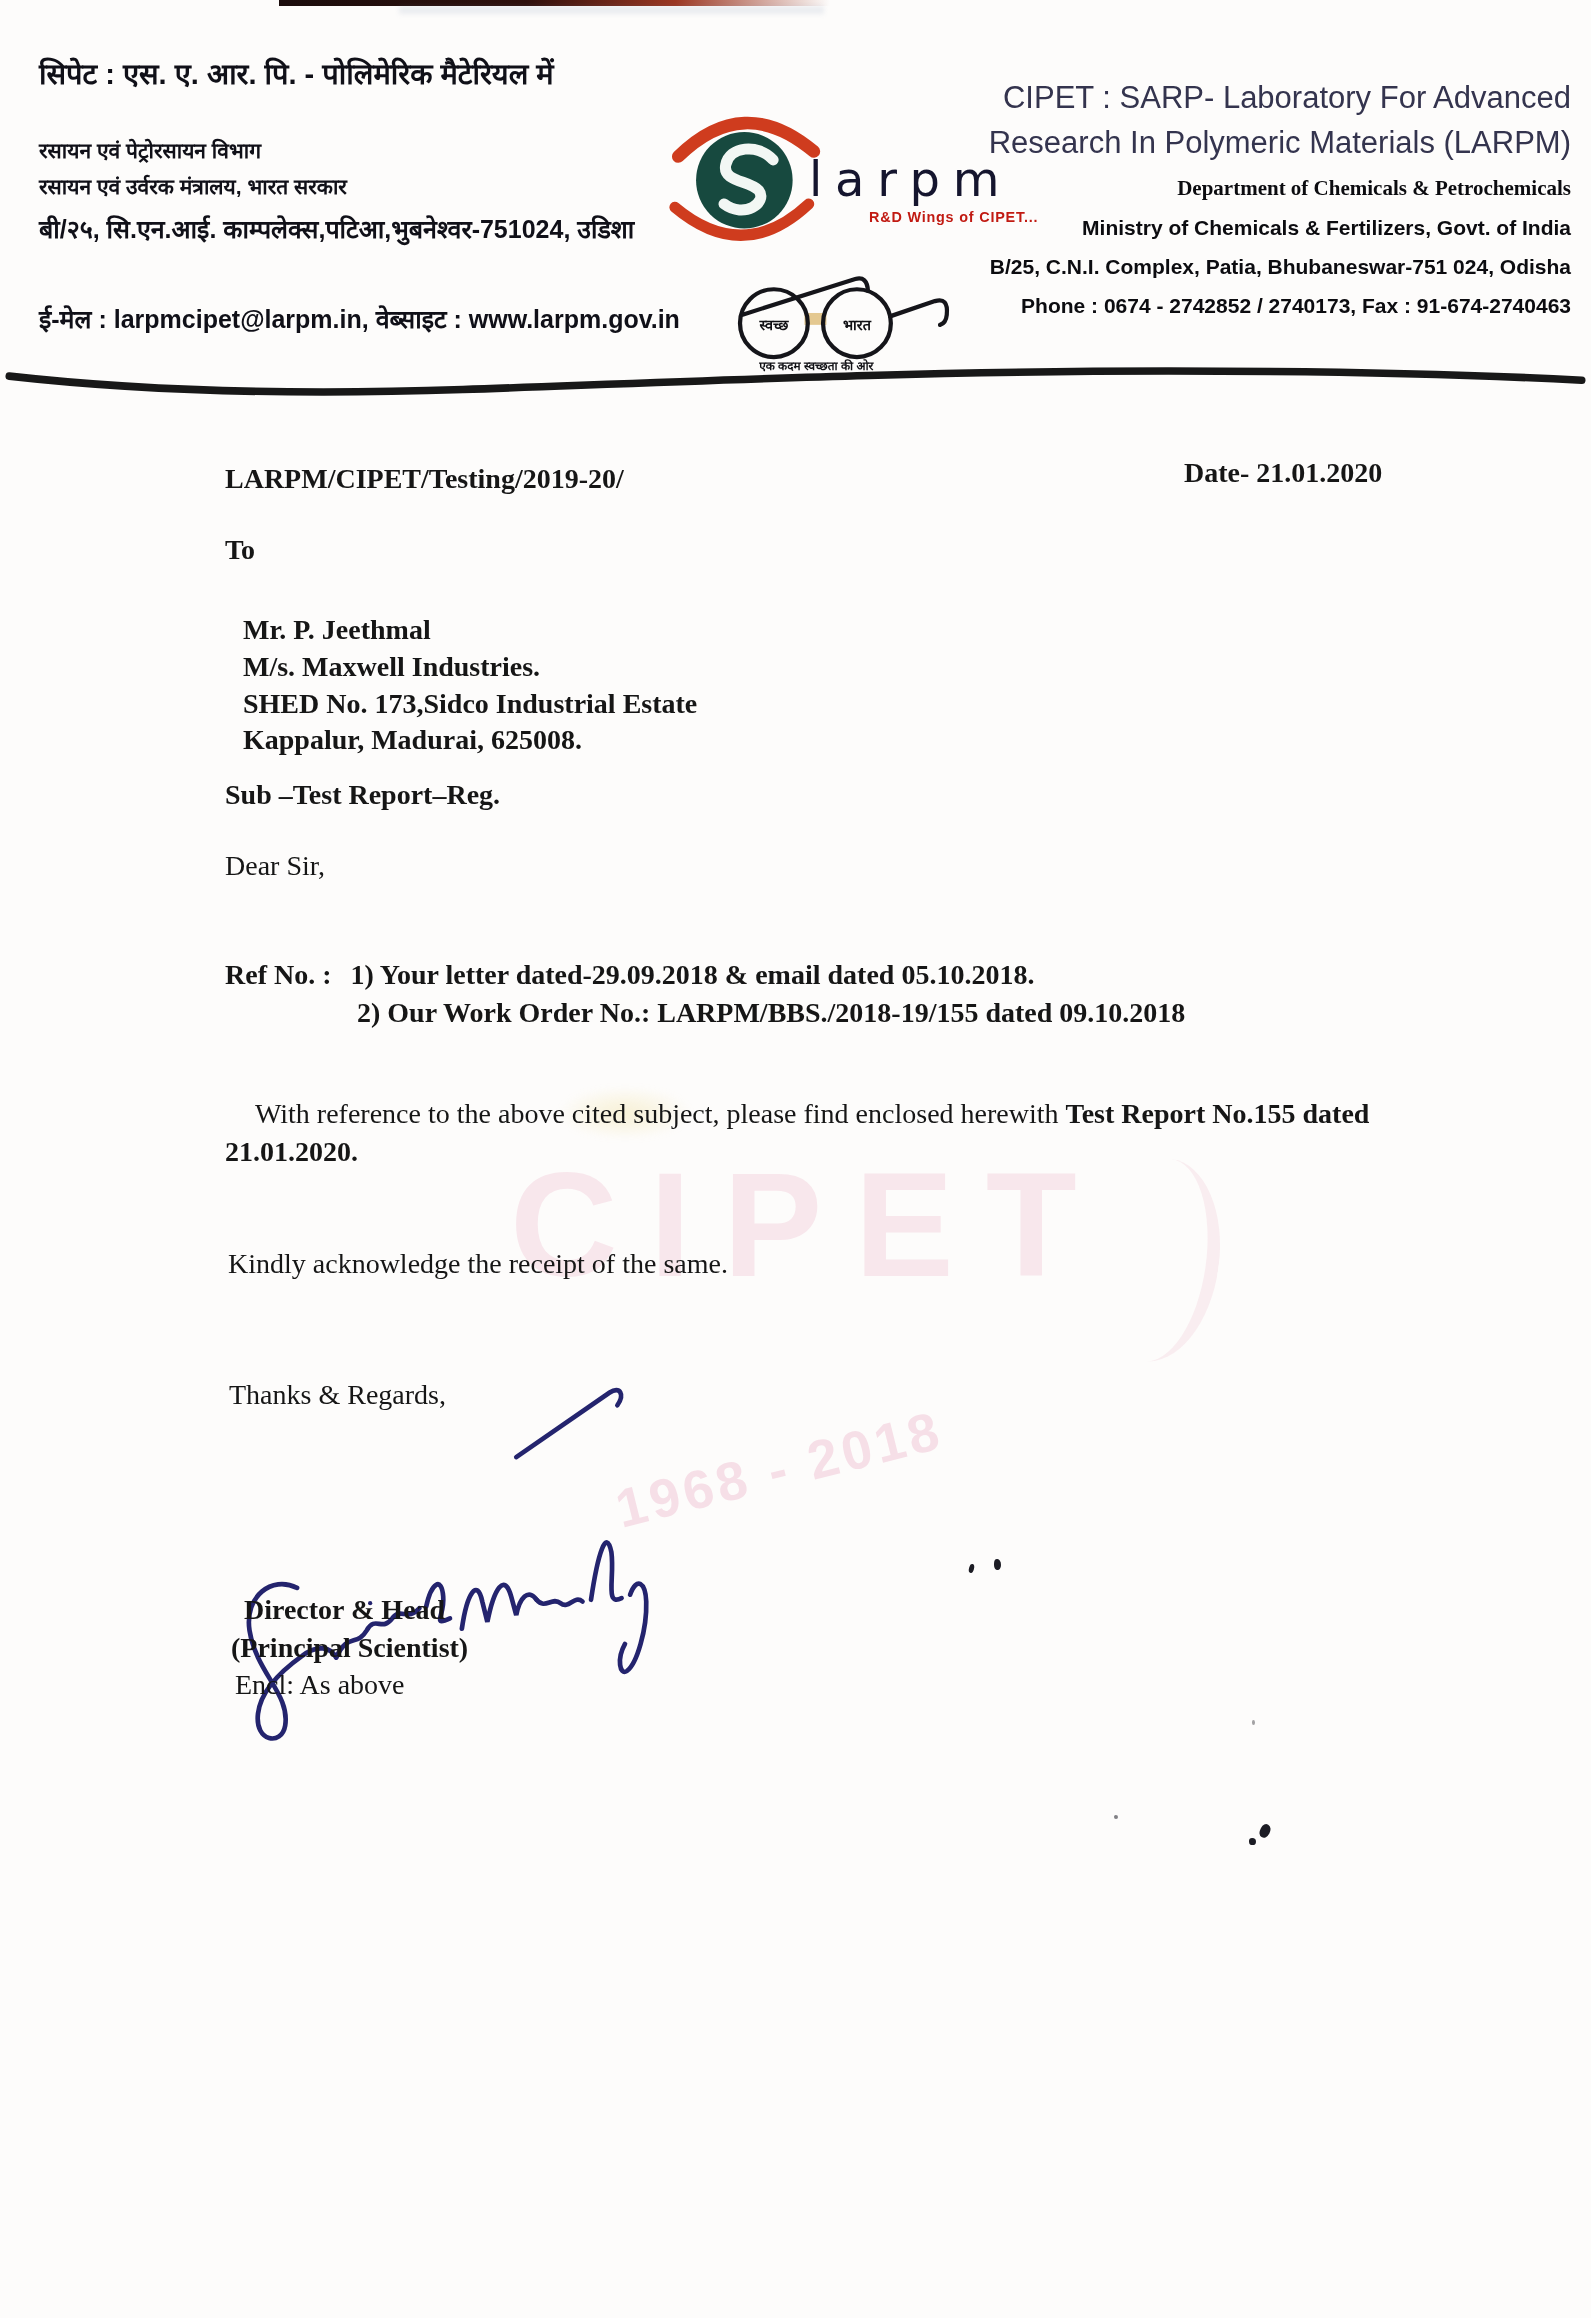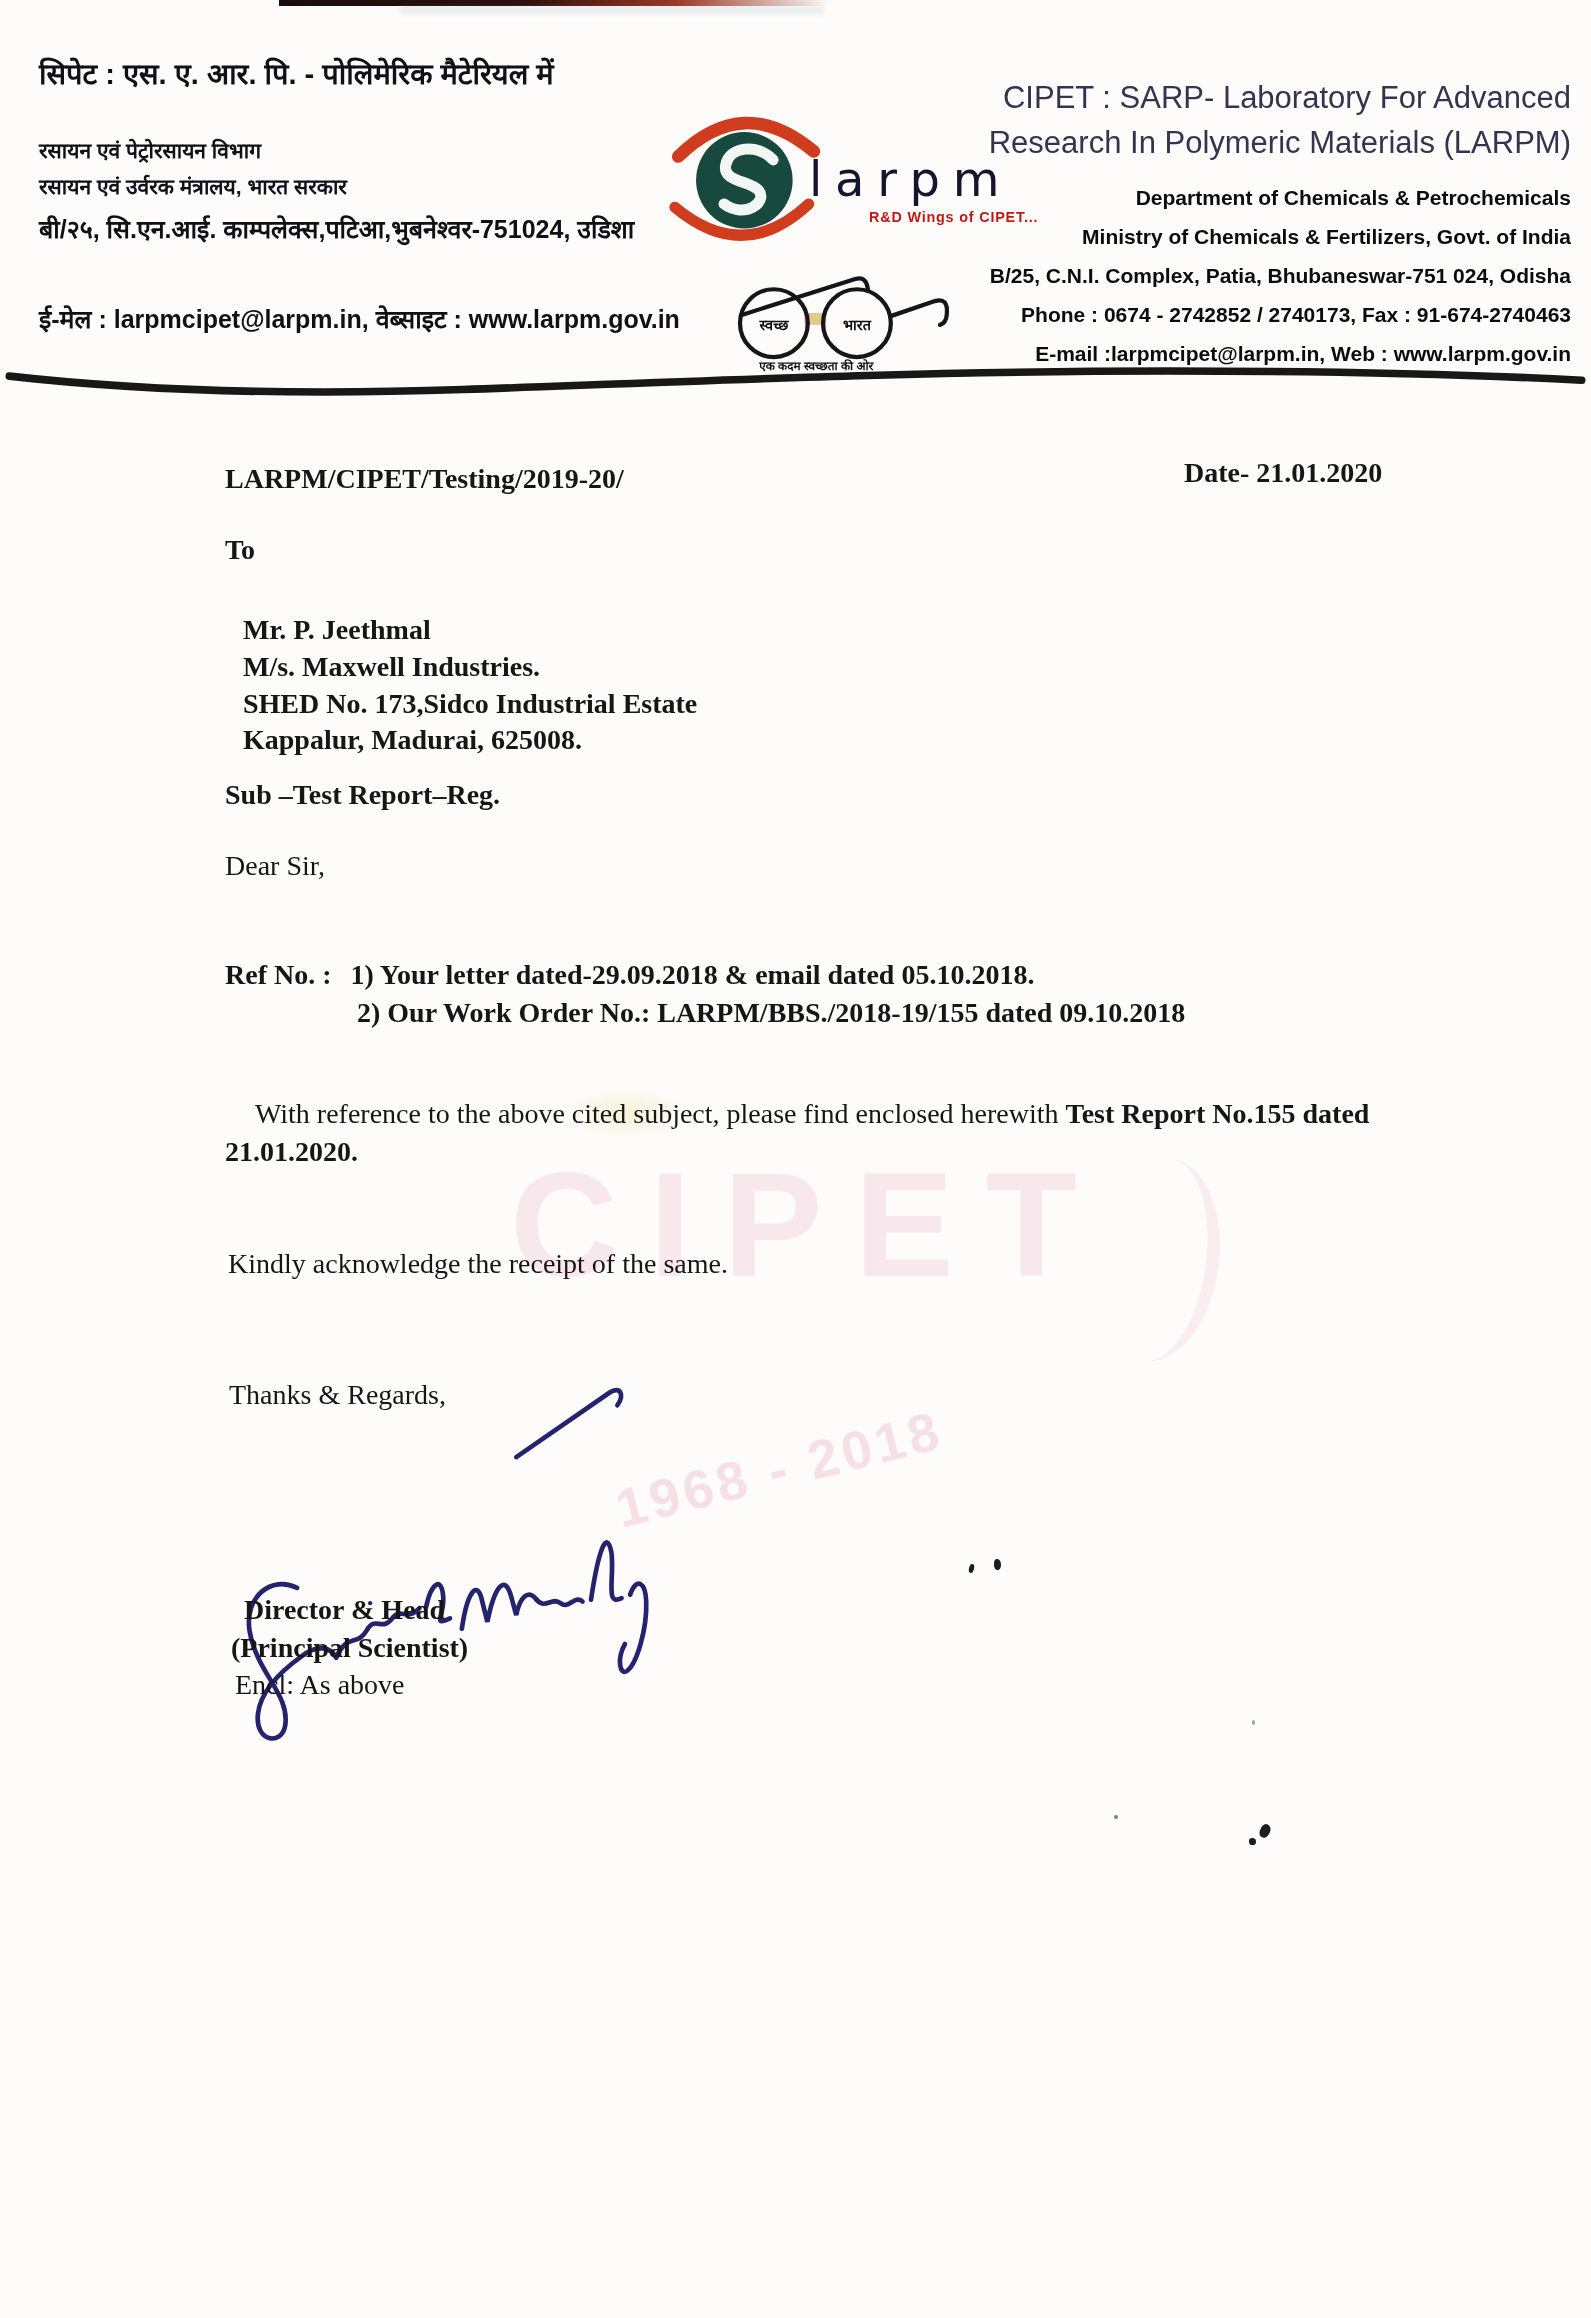--- a/index.html
+++ b/index.html
@@ -16,21 +16,21 @@
   
   .hin{font-family:"Liberation Sans",sans-serif;font-weight:700;color:#101018;}
   .hl1{font-size:29px;}
   .hl2{font-size:21px;}
   .hl3{font-size:25px;}
   .hl4{font-size:26px;}
 
   .rblock{left:867px;top:75px;width:704px;text-align:right;font-family:"Liberation Sans",sans-serif;}
   .rtitle{font-size:31px;font-weight:400;color:#34344e;line-height:45px;}
   .rbold{font-size:21px;font-weight:700;color:#0c0c10;line-height:39px;}
-  .rbold.sp{margin-top:13px;}
+  .rbold.sp{margin-top:4px;font-family:Liberation Serif, serif;}
 
   .wordmark{font-family:"DejaVu Sans",sans-serif;font-size:48px;font-weight:500;letter-spacing:12.7px;color:#15152e;}
   .wings{font-family:"Liberation Sans",sans-serif;font-size:14.4px;font-weight:700;color:#c11a12;letter-spacing:0.8px;}
 
   
   .sep{left:0;top:361px;}
 
   
   .t{font-size:28px;}
   .b{font-weight:700;}
@@ -92,21 +92,20 @@
     </svg>
   </div>
 
   <div class="abs rblock">
     <div class="rtitle">CIPET : SARP- Laboratory For Advanced</div>
     <div class="rtitle">Research In Polymeric Materials (LARPM)</div>
     <div class="rbold sp">Department of Chemicals &amp; Petrochemicals</div>
     <div class="rbold">Ministry of Chemicals &amp; Fertilizers, Govt. of India</div>
     <div class="rbold">B/25, C.N.I. Complex, Patia, Bhubaneswar-751 024, Odisha</div>
     <div class="rbold">Phone :  0674 - 2742852 / 2740173, Fax : 91-674-2740463</div>
-    <div class="rbold">E-mail :larpmcipet@larpm.in, Web : www.larpm.gov.in</div>
   </div>
 
   <svg class="abs sep" width="1591" height="42" viewBox="0 0 1872 50">
     <path d="M 0,18 C 160,36 330,41 540,34 C 820,24 1080,12 1380,12 C 1600,12 1760,17 1872,23" fill="none" stroke="#181818" stroke-width="9" stroke-linecap="round"></path>
   </svg>
 
   <div class="abs t b" style="left:225px;top:463px;">LARPM/CIPET/Testing/2019-20/</div>
   <div class="abs t b" style="left:1184px;top:457px;">Date- 21.01.2020</div>
 
   <div class="abs t b" style="left:225px;top:534px;">To</div>

